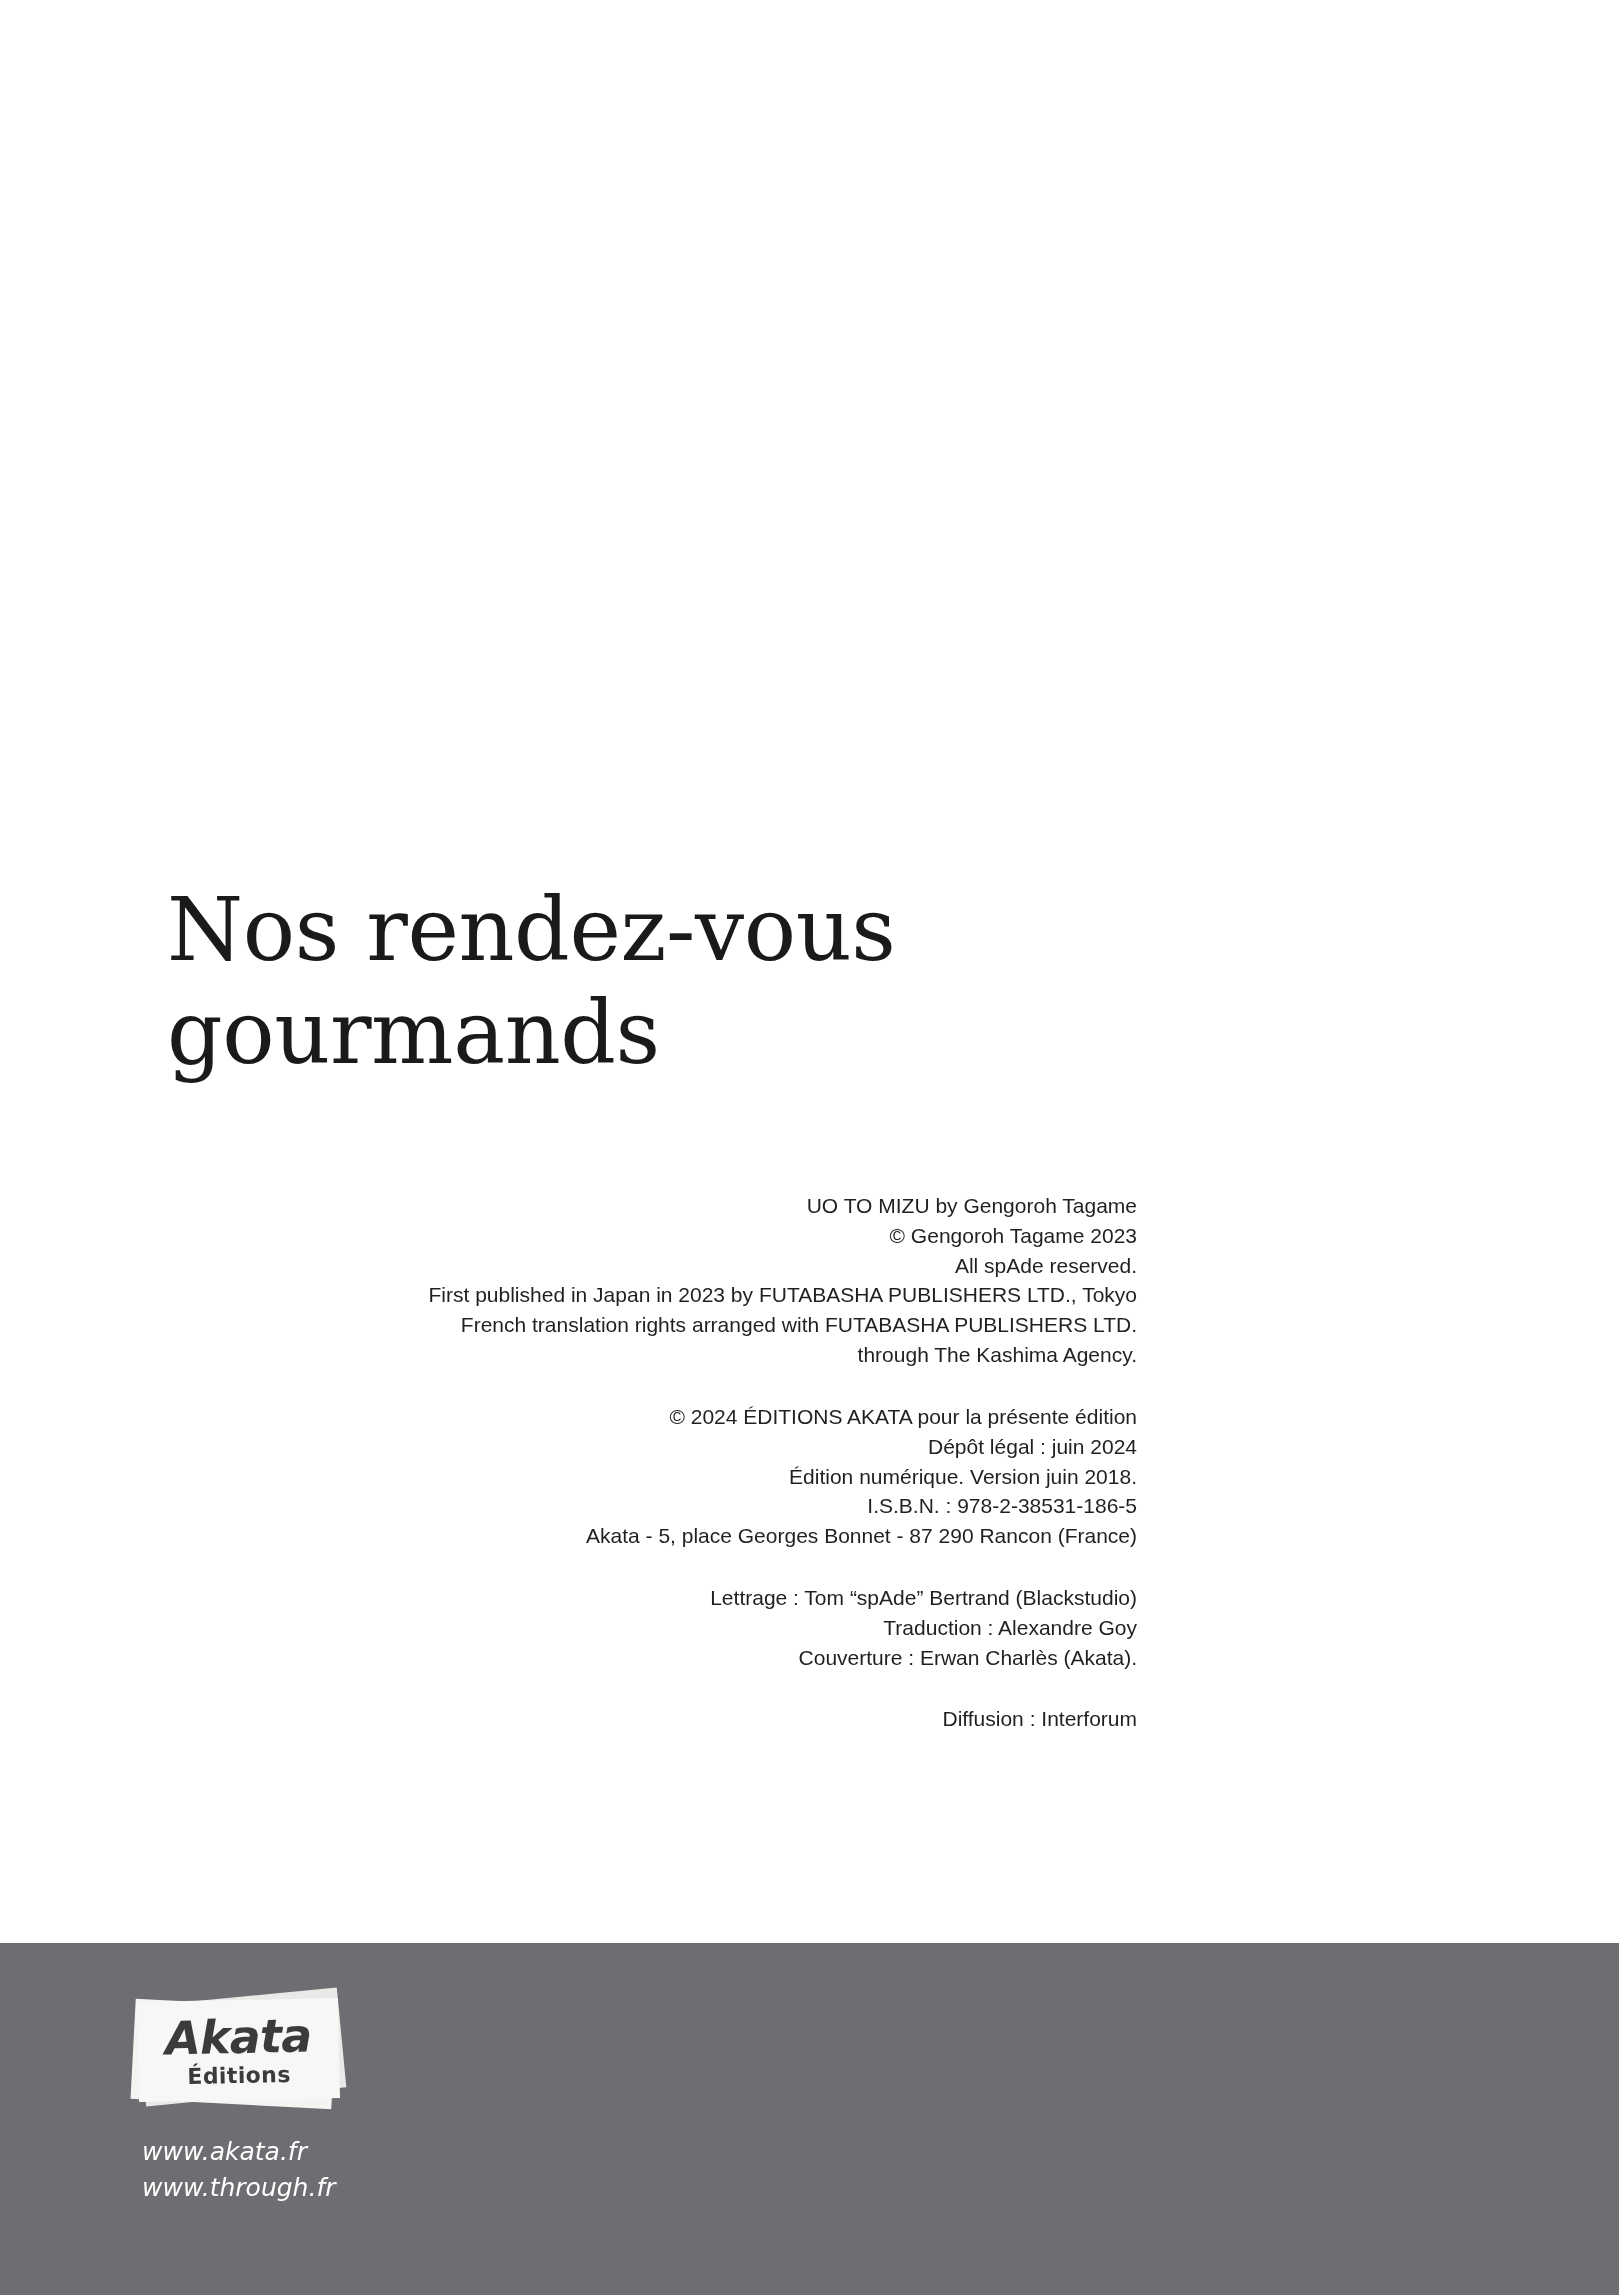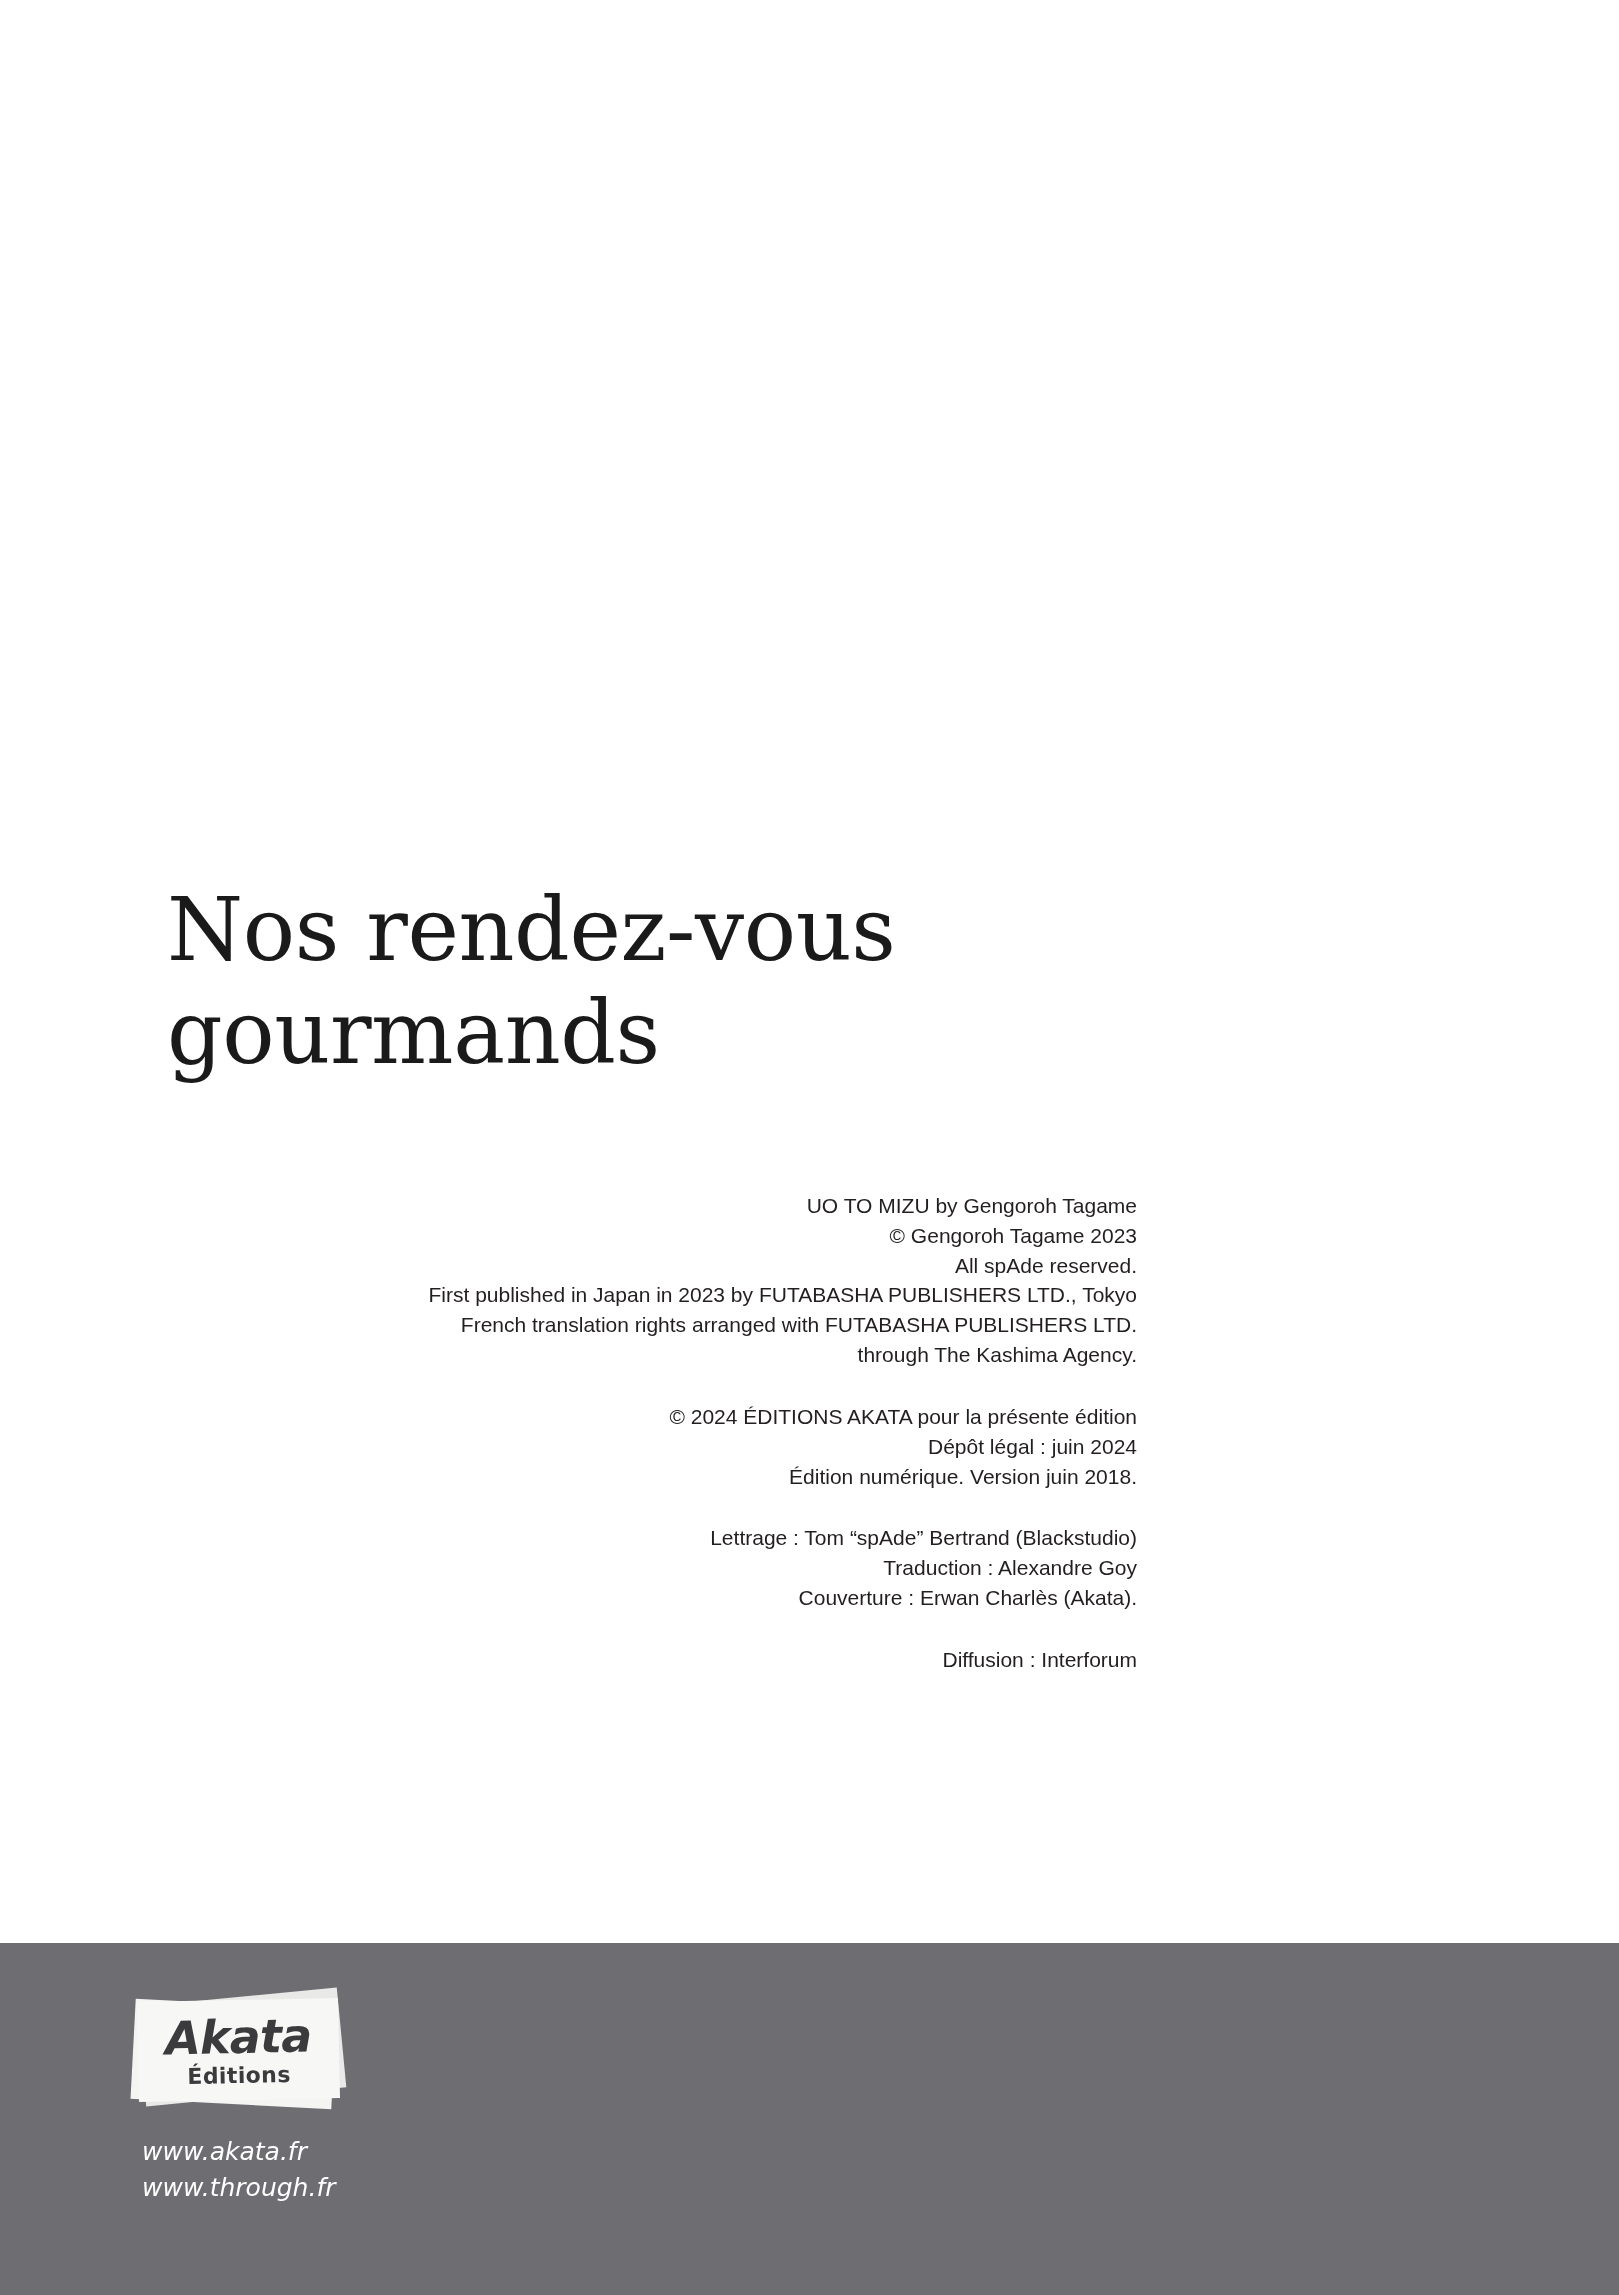--- a/index.html
+++ b/index.html
@@ -166,20 +166,22 @@
       <span class="line">All spAde reserved.</span>
       <span class="line">First published in Japan in 2023 by FUTABASHA PUBLISHERS LTD., Tokyo</span>
       <span class="line">French translation rights arranged with FUTABASHA PUBLISHERS LTD.</span>
       <span class="line">through The Kashima Agency.</span>
     </div>
 
     <div class="block">
       <span class="line">© 2024 ÉDITIONS AKATA pour la présente édition</span>
       <span class="line">Dépôt légal : juin 2024</span>
       <span class="line">Édition numérique. Version juin 2018.</span>
+      <span class="line">I.S.B.N. : 978-2-38531-186-5</span>
+      <span class="line">Akata - 5, place Georges Bonnet - 87 290 Rancon (France)</span>
     </div>
 
     <div class="block">
       <span class="line">Lettrage : Tom “spAde” Bertrand (Blackstudio)</span>
       <span class="line">Traduction : Alexandre Goy</span>
       <span class="line">Couverture : Erwan Charlès (Akata).</span>
     </div>
 
     <div class="block">
       <span class="line">Diffusion : Interforum</span>

